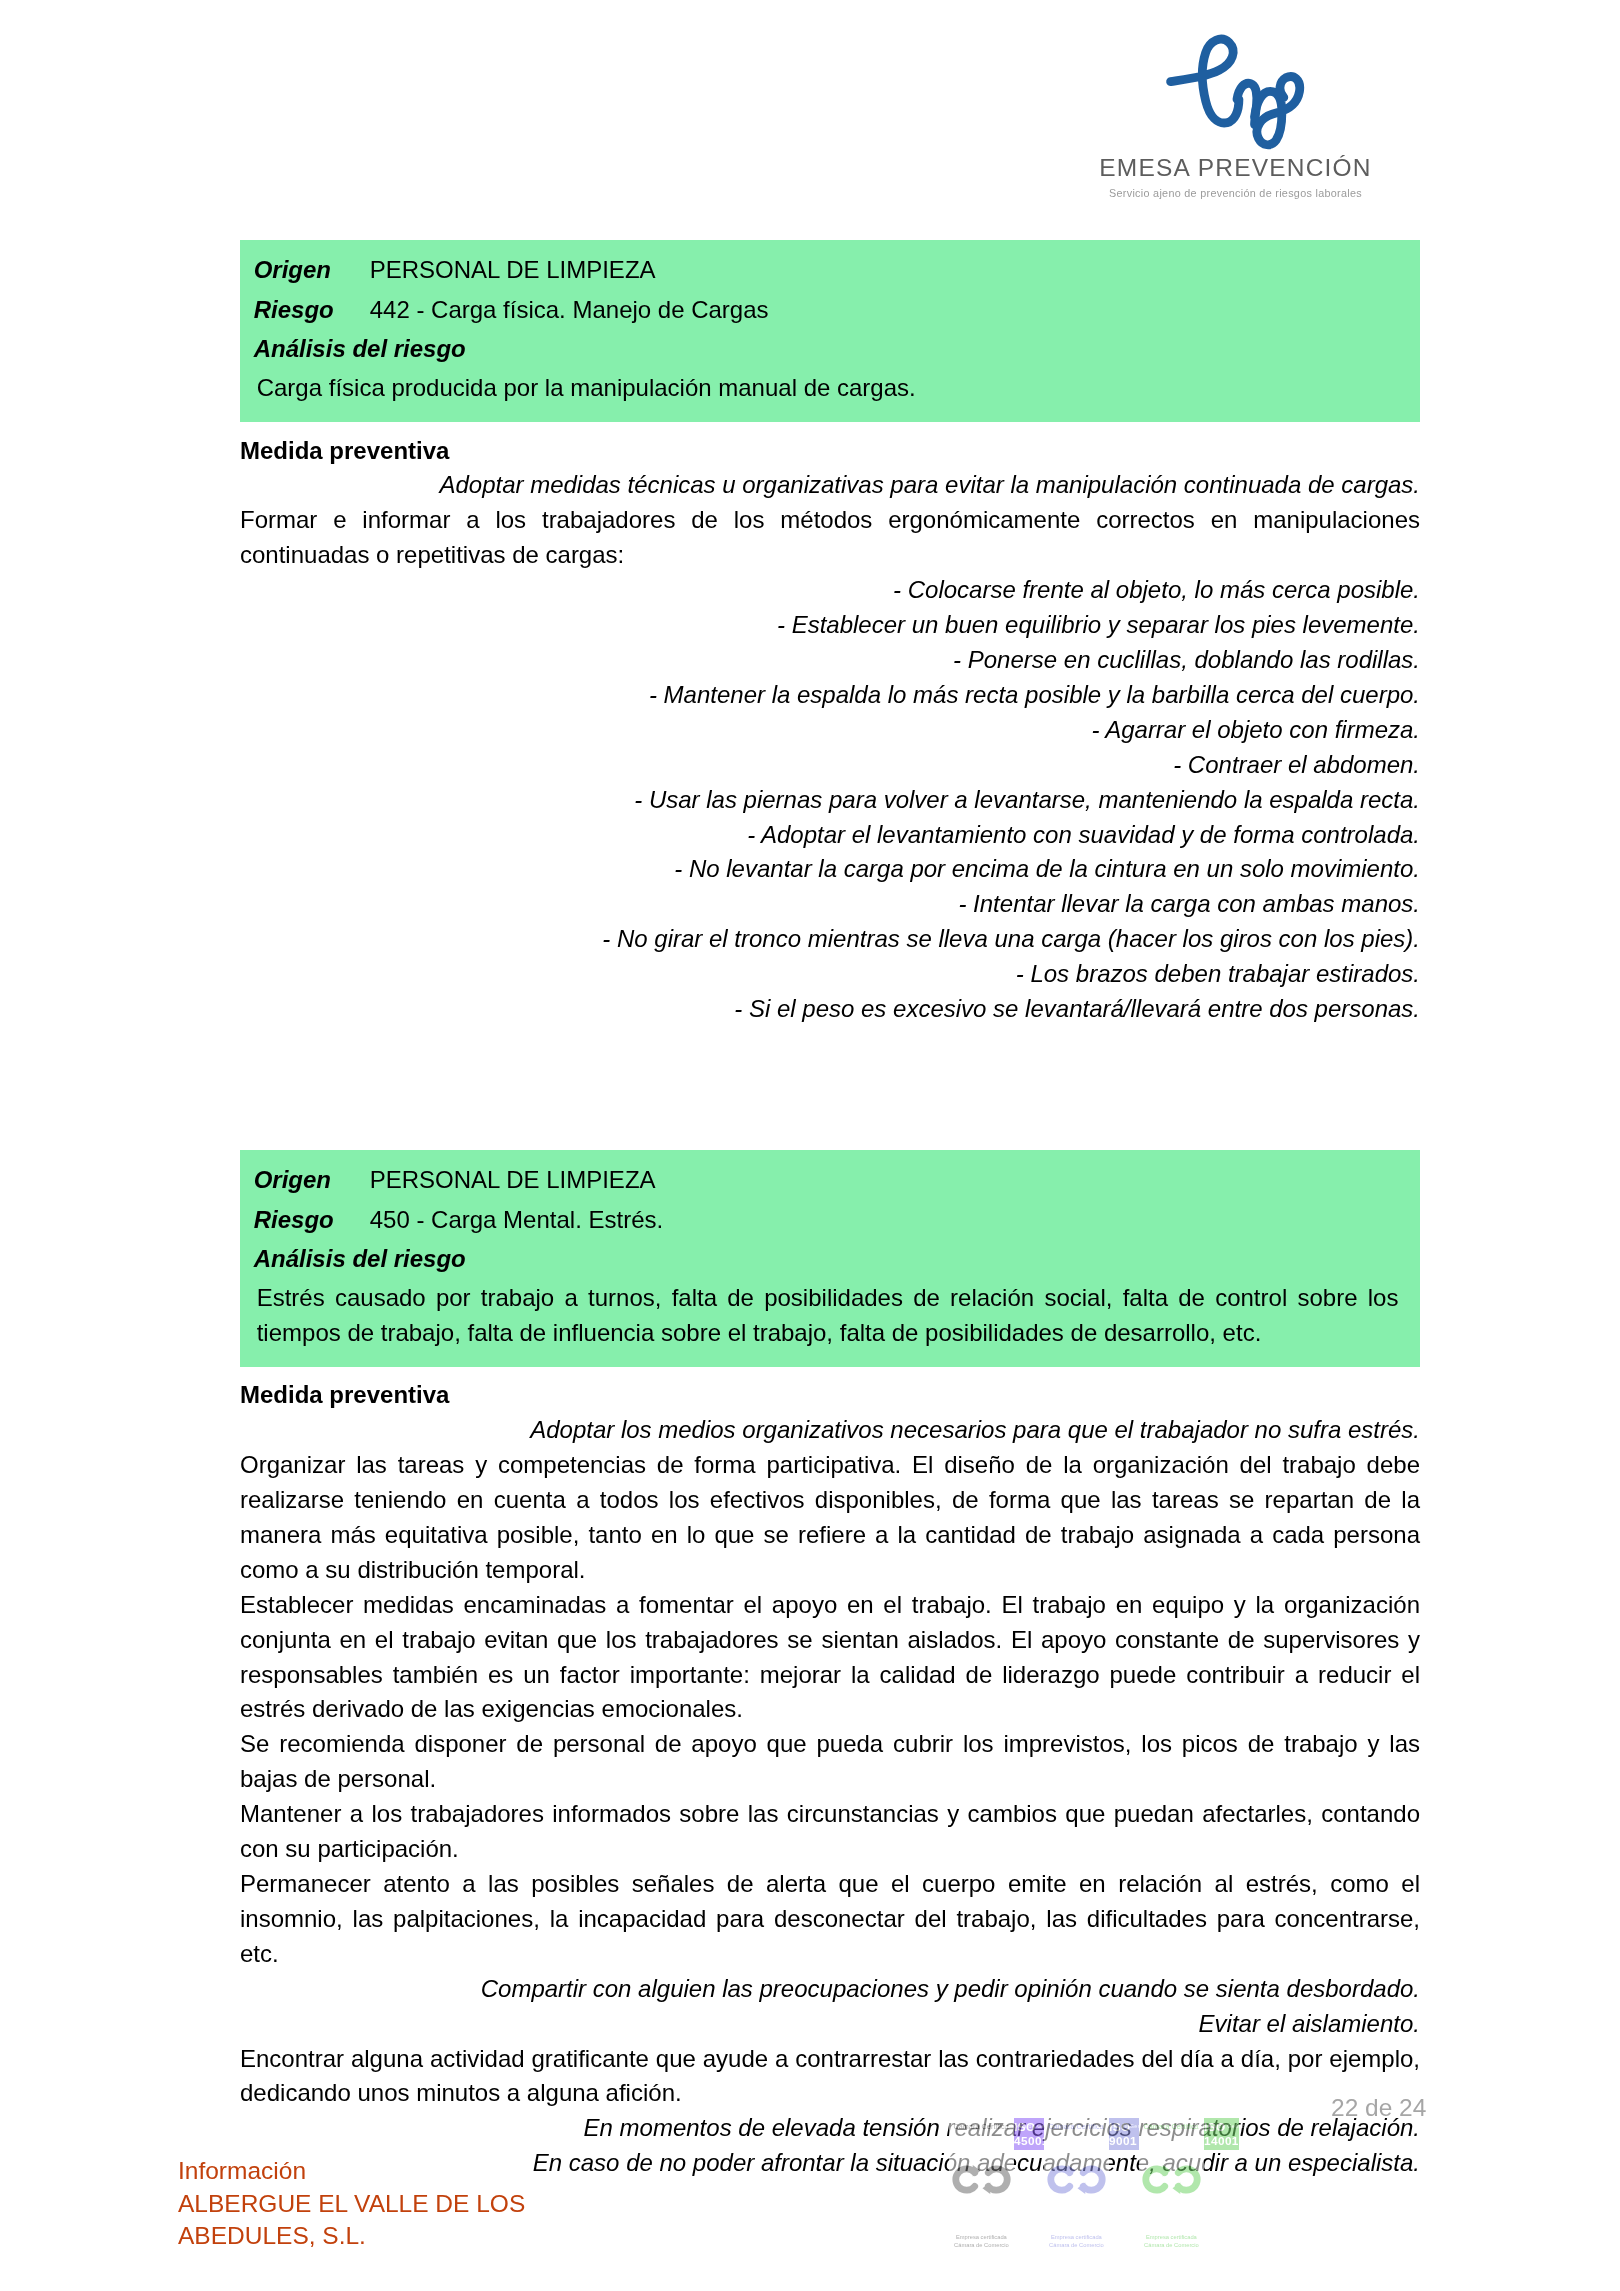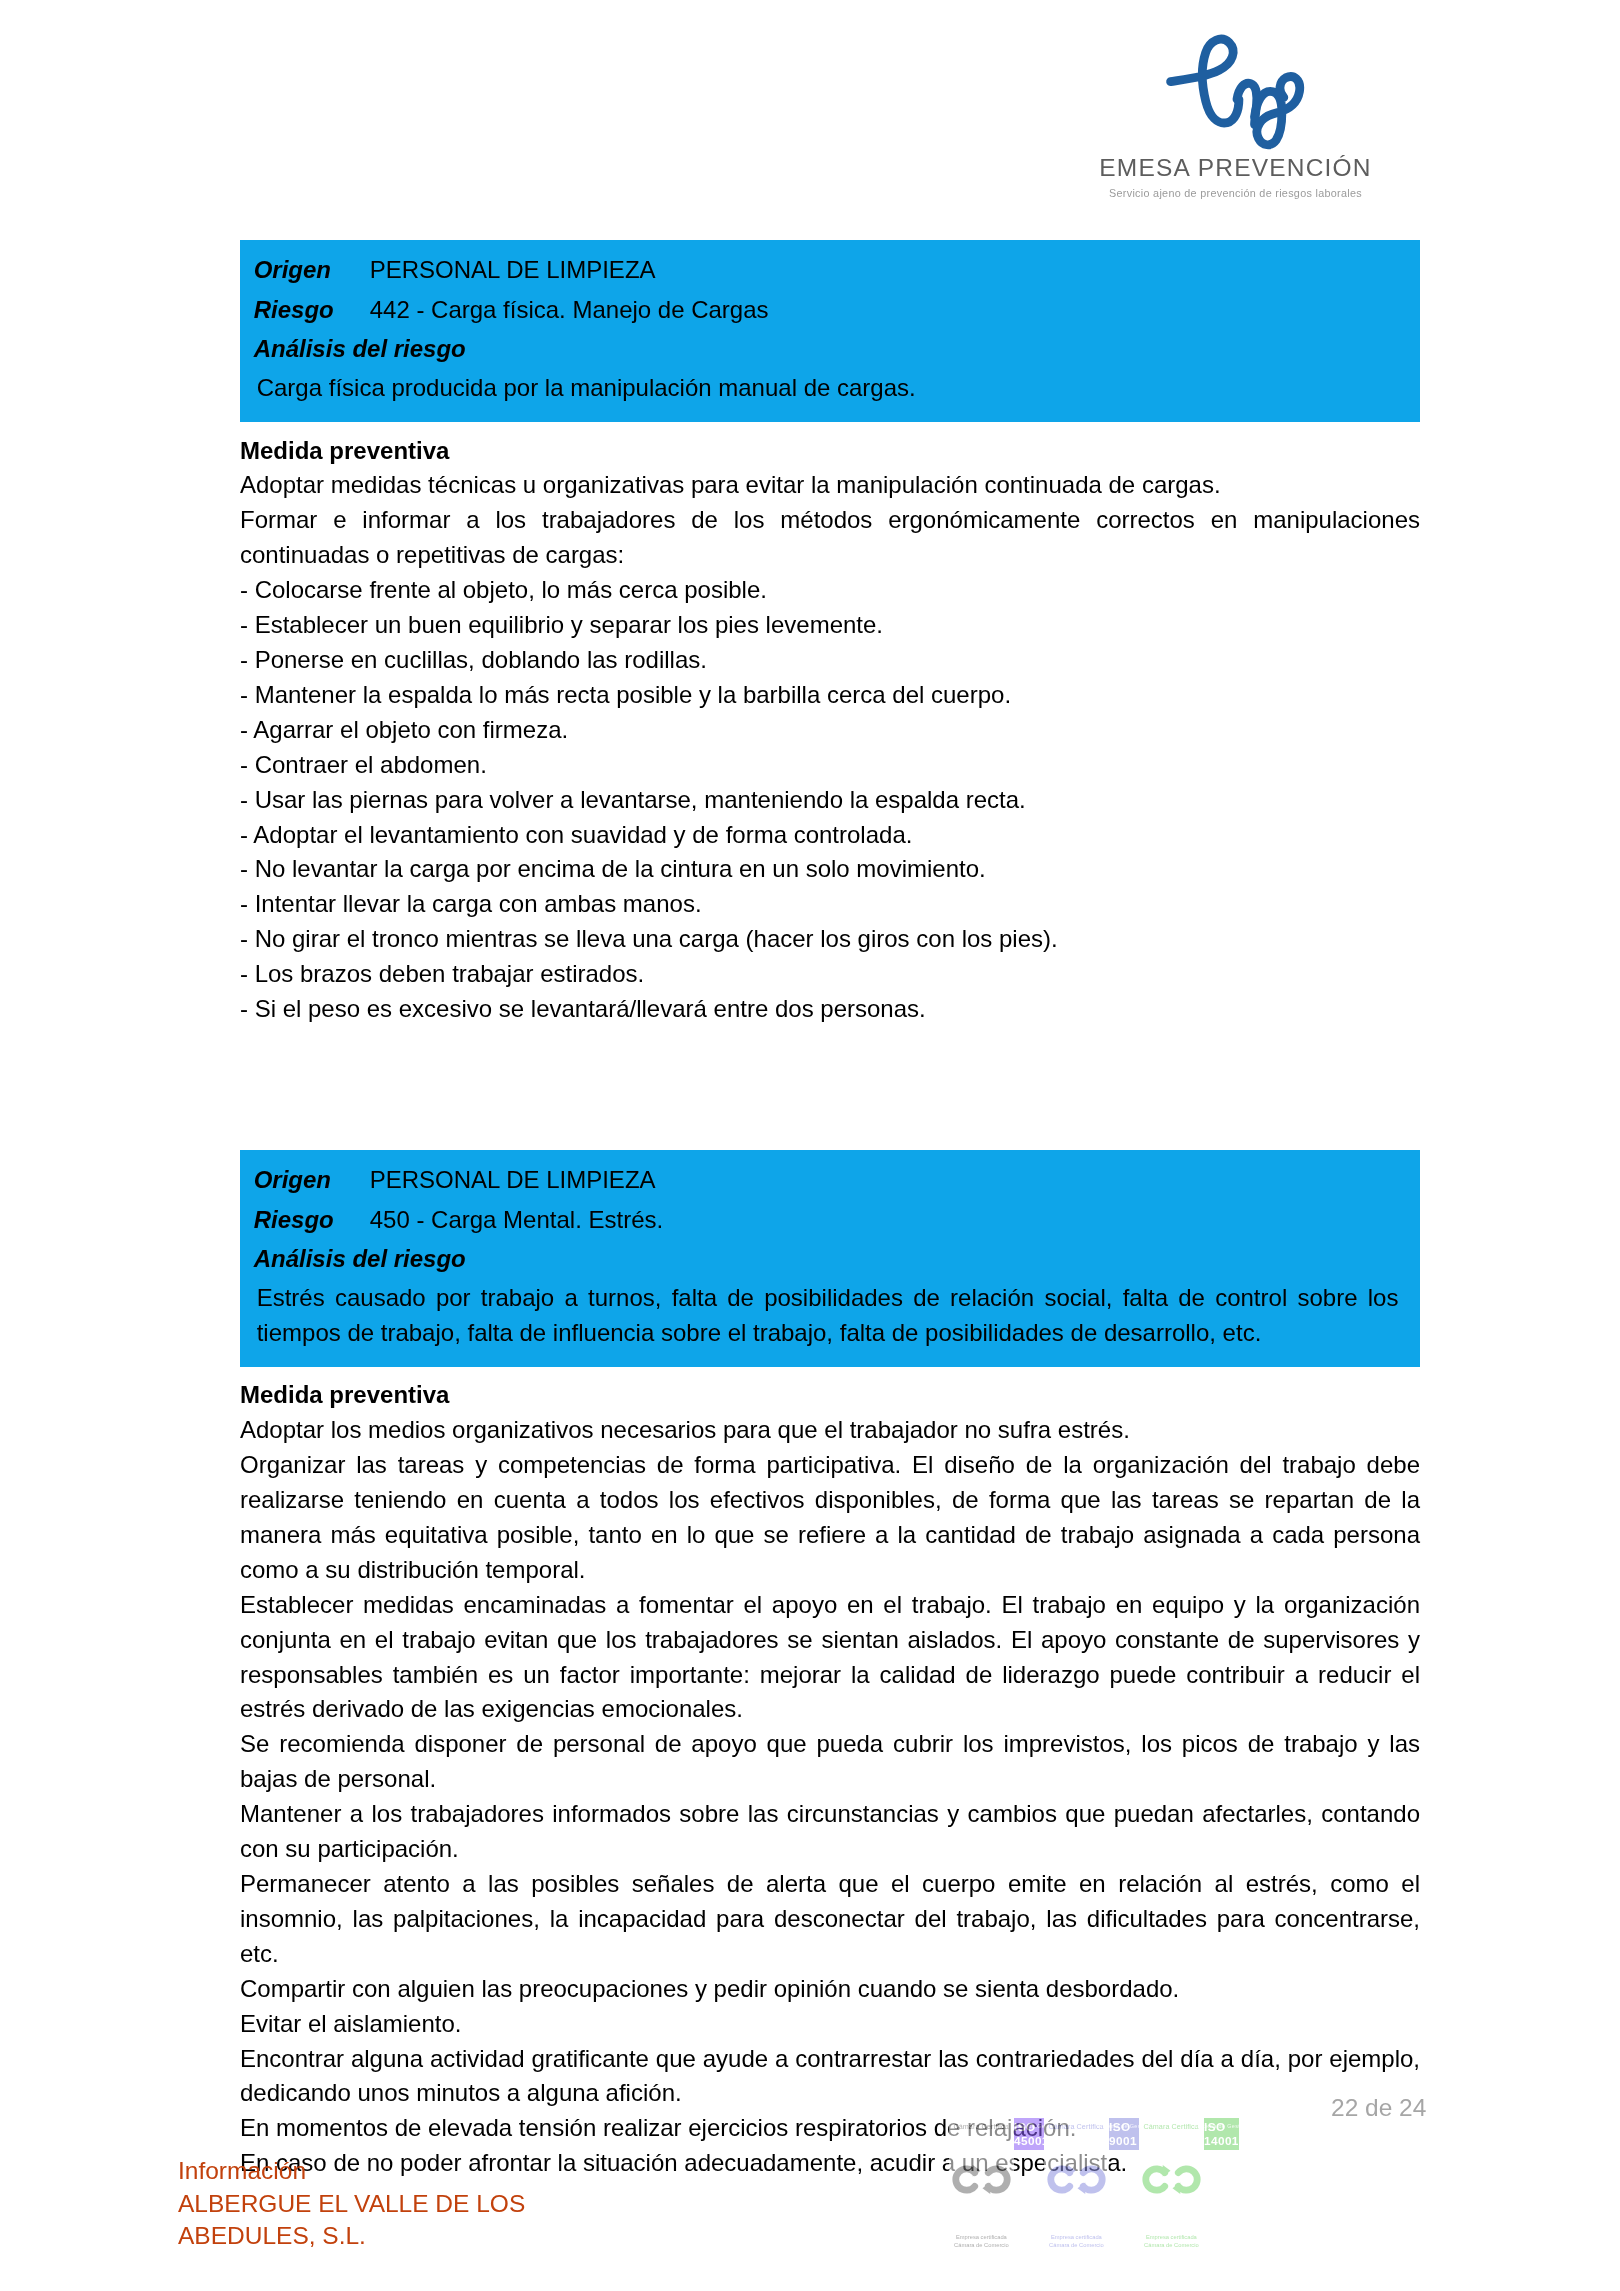--- a/index.html
+++ b/index.html
@@ -60,21 +60,21 @@
     position: absolute;
     left: 240px;
     top: 240px;
     width: 1180px;
   }
 
   
   .risk-block { margin-bottom: 0; }
 
   .risk-head {
-    background: #0ea5e9;
+    background: #86efac;
     padding: 9.8px 0 13.7px 0;
   }
   .risk-row {
     display: flex;
     align-items: baseline;
     padding: 2.9px 0 2.9px 13.7px;
     font-size: 24px;
     line-height: 1.42;
   }
   .risk-label {
@@ -106,21 +106,21 @@
     padding-left: 0;
   }
   .measure-body {
     font-size: 24px;
     line-height: 1.455;
   }
   .measure-body p {
     margin: 0;
     text-align: justify;
   }
-  .measure-body p.nojust { text-align: left; }
+  .measure-body p.nojust { text-align: right; font-style: italic; }
 
   .gap { height: 123px; }
 
   
   .footer {
     position: absolute;
     left: 0;
     bottom: 0;
     width: 1620px;
     height: 255px;

